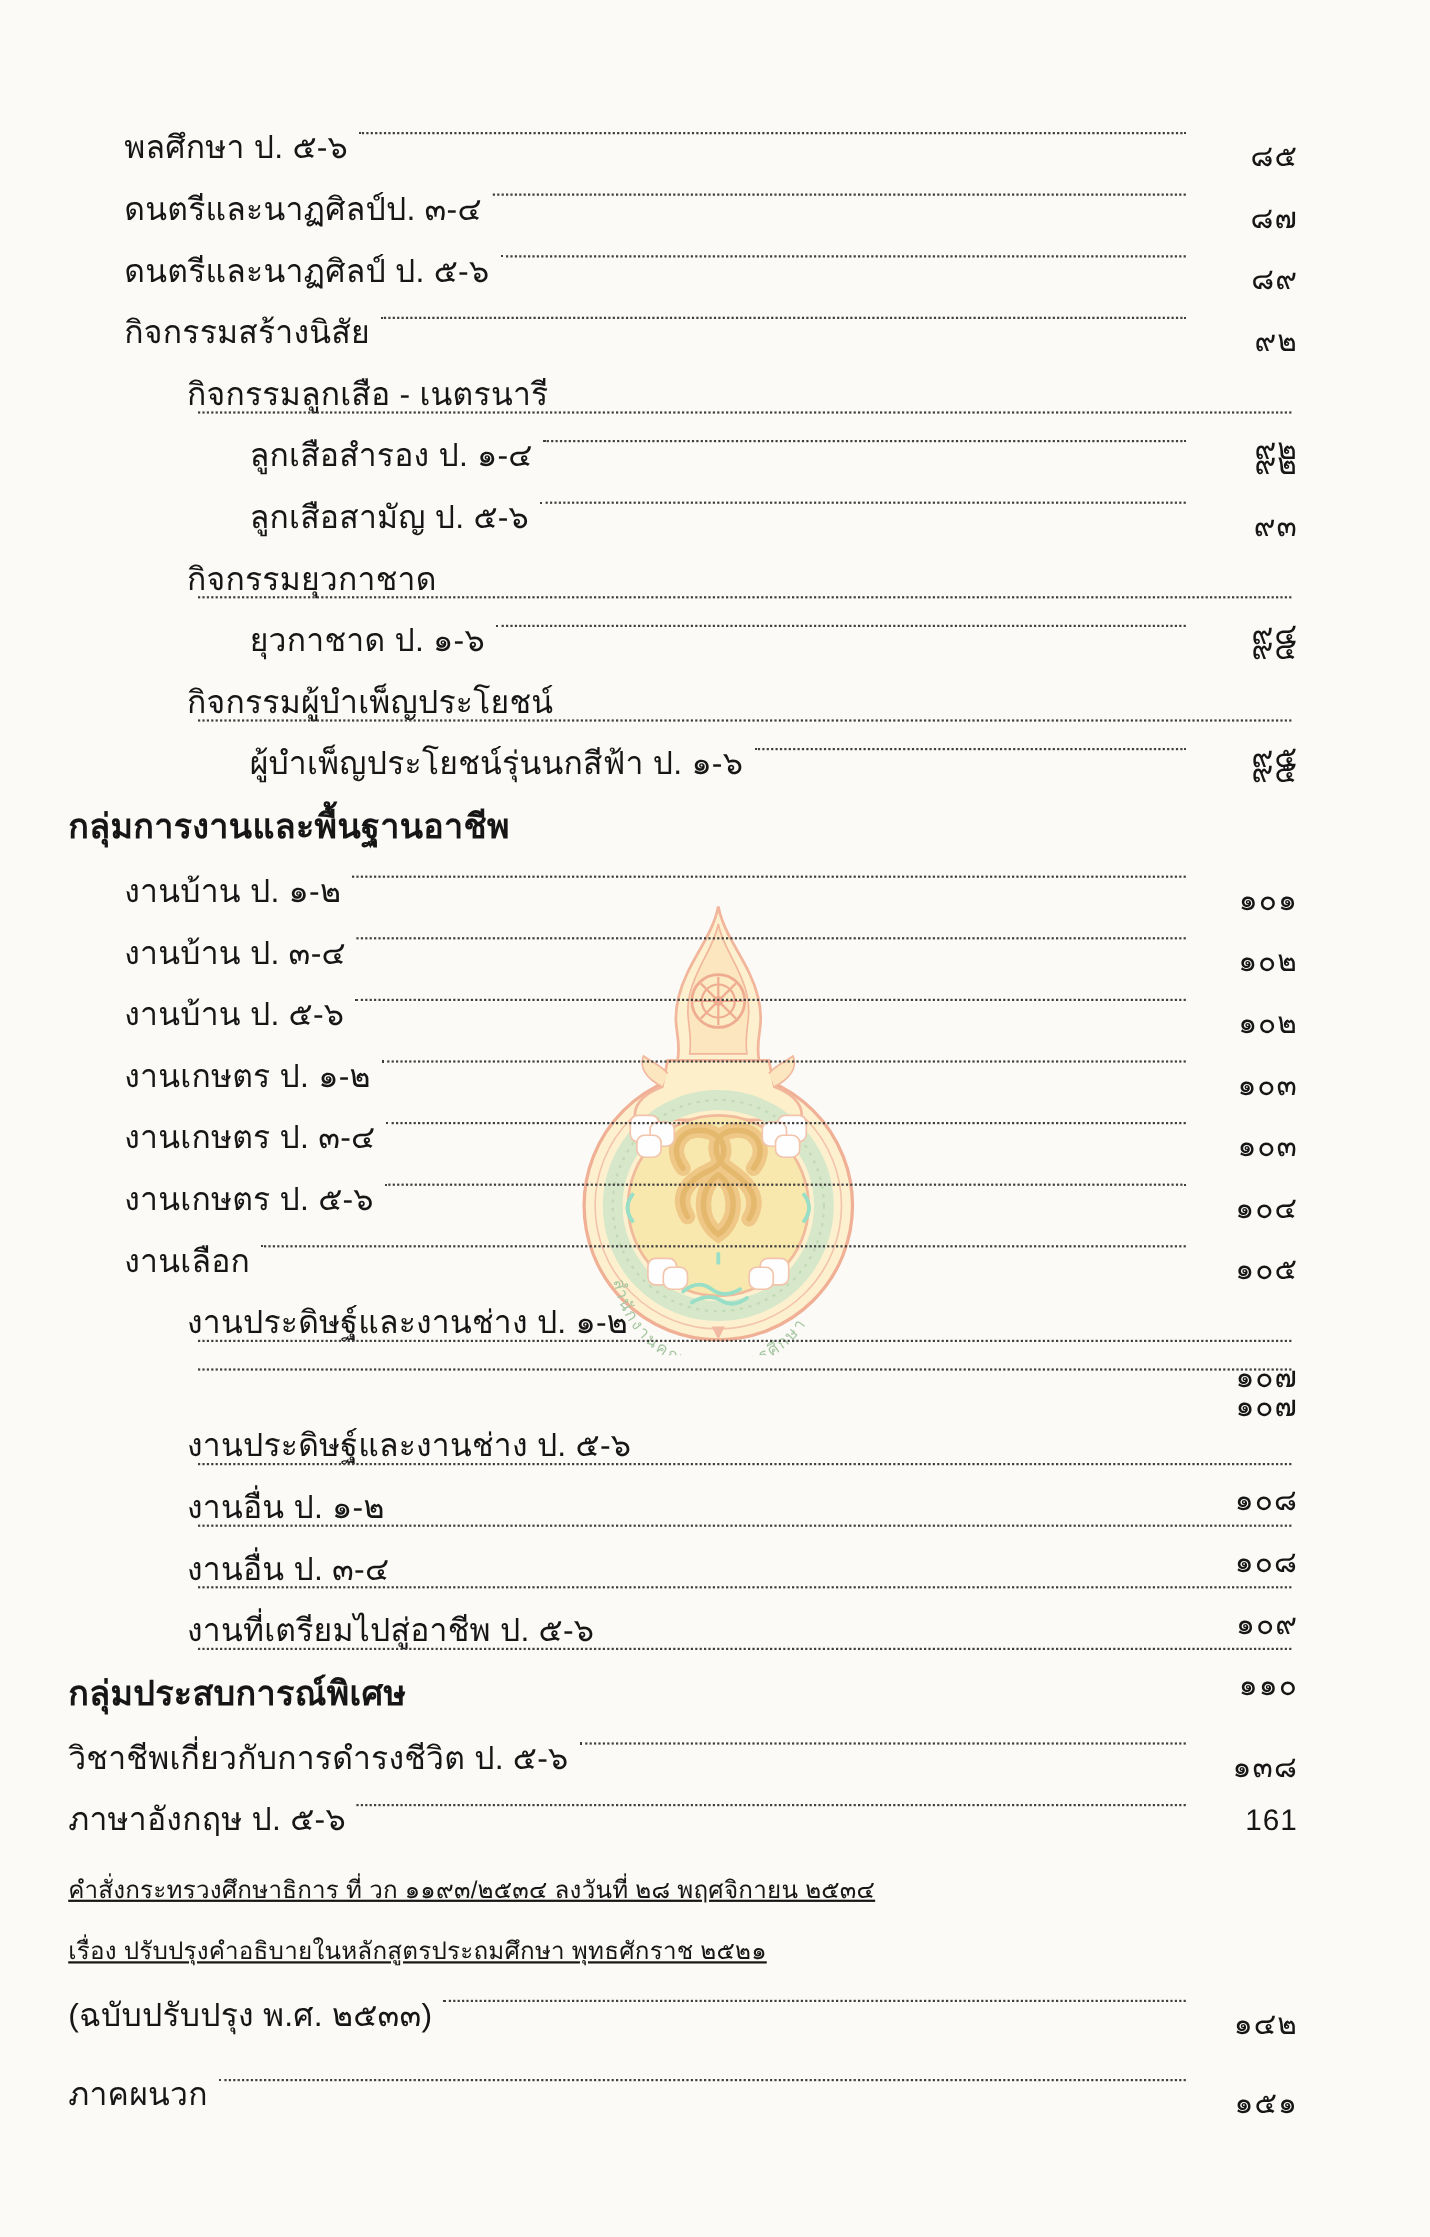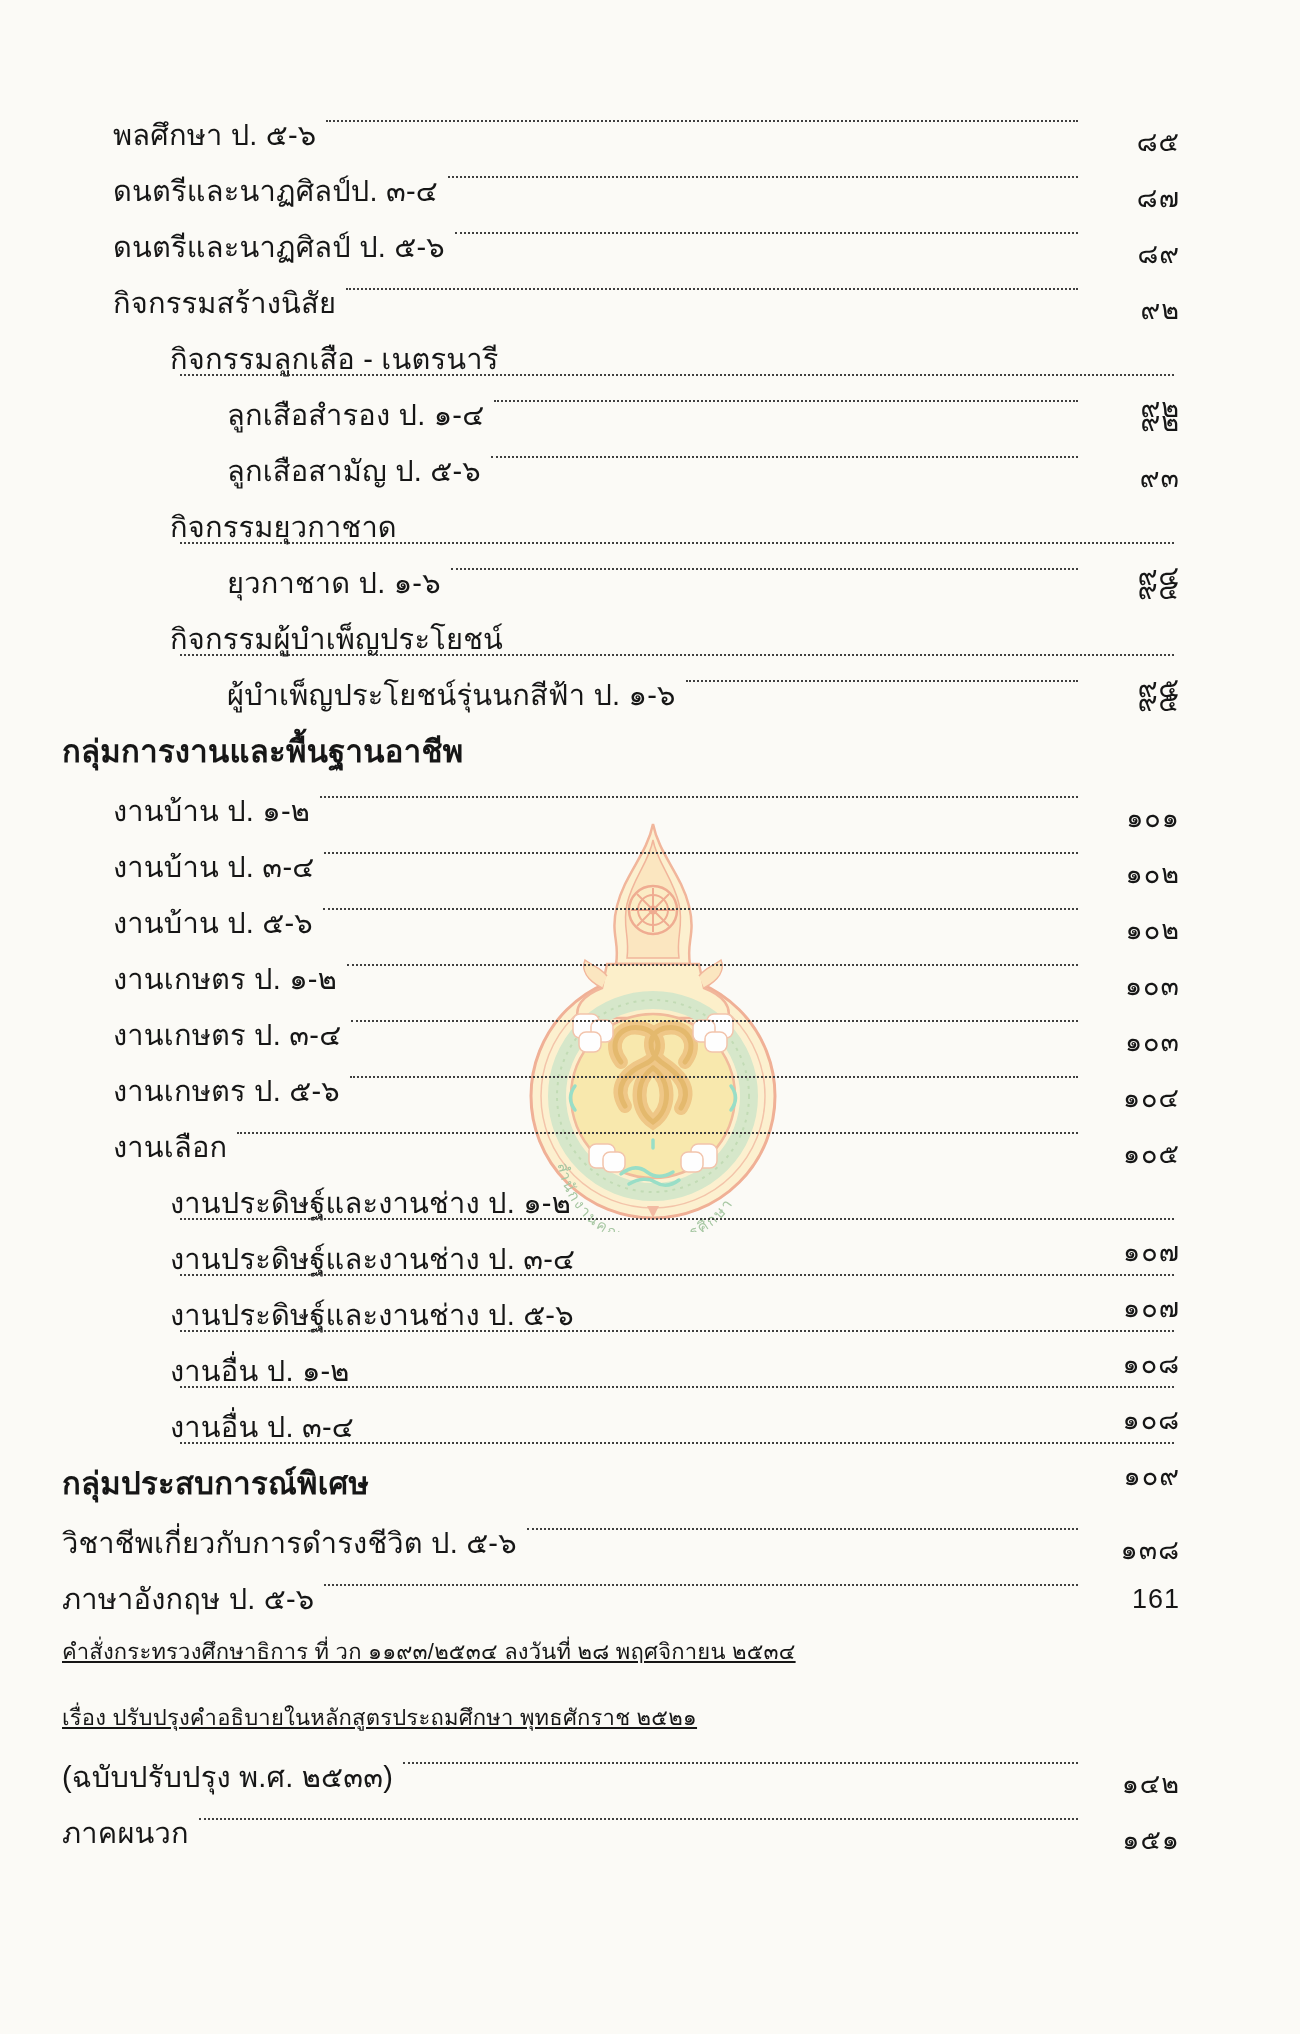--- a/index.html
+++ b/index.html
@@ -212,38 +212,42 @@
       <span class="label">งานเลือก</span>
       <span class="leader"></span>
       <span class="num">๑๐๕</span>
     </div>
       <div class="row indent-2 entry">
       <span class="label">งานประดิษฐ์และงานช่าง ป. ๑-๒</span>
       <span class="leader"></span>
       <span class="num">๑๐๗</span>
     </div>
       <div class="row indent-2 entry">
-      <span class="label">งานประดิษฐ์และงานช่าง ป. ๓-๔</span>
       <span class="leader"></span>
       <span class="num">๑๐๗</span>
     </div>
       <div class="row indent-2 entry">
       <span class="label">งานประดิษฐ์และงานช่าง ป. ๕-๖</span>
       <span class="leader"></span>
       <span class="num">๑๐๘</span>
     </div>
       <div class="row indent-2 entry">
       <span class="label">งานอื่น ป. ๑-๒</span>
       <span class="leader"></span>
       <span class="num">๑๐๘</span>
     </div>
       <div class="row indent-2 entry">
       <span class="label">งานอื่น ป. ๓-๔</span>
       <span class="leader"></span>
       <span class="num">๑๐๙</span>
+    </div>
+      <div class="row indent-2 entry">
+      <span class="label">งานที่เตรียมไปสู่อาชีพ ป. ๕-๖</span>
+      <span class="leader"></span>
+      <span class="num">๑๑๐</span>
     </div>
       <div class="row indent-0 heading">
       <span class="label">กลุ่มประสบการณ์พิเศษ</span>
 
     </div>
       <div class="row indent-0 entry">
       <span class="label">วิชาชีพเกี่ยวกับการดำรงชีวิต ป. ๕-๖</span>
       <span class="leader"></span>
       <span class="num">๑๓๘</span>
     </div>

